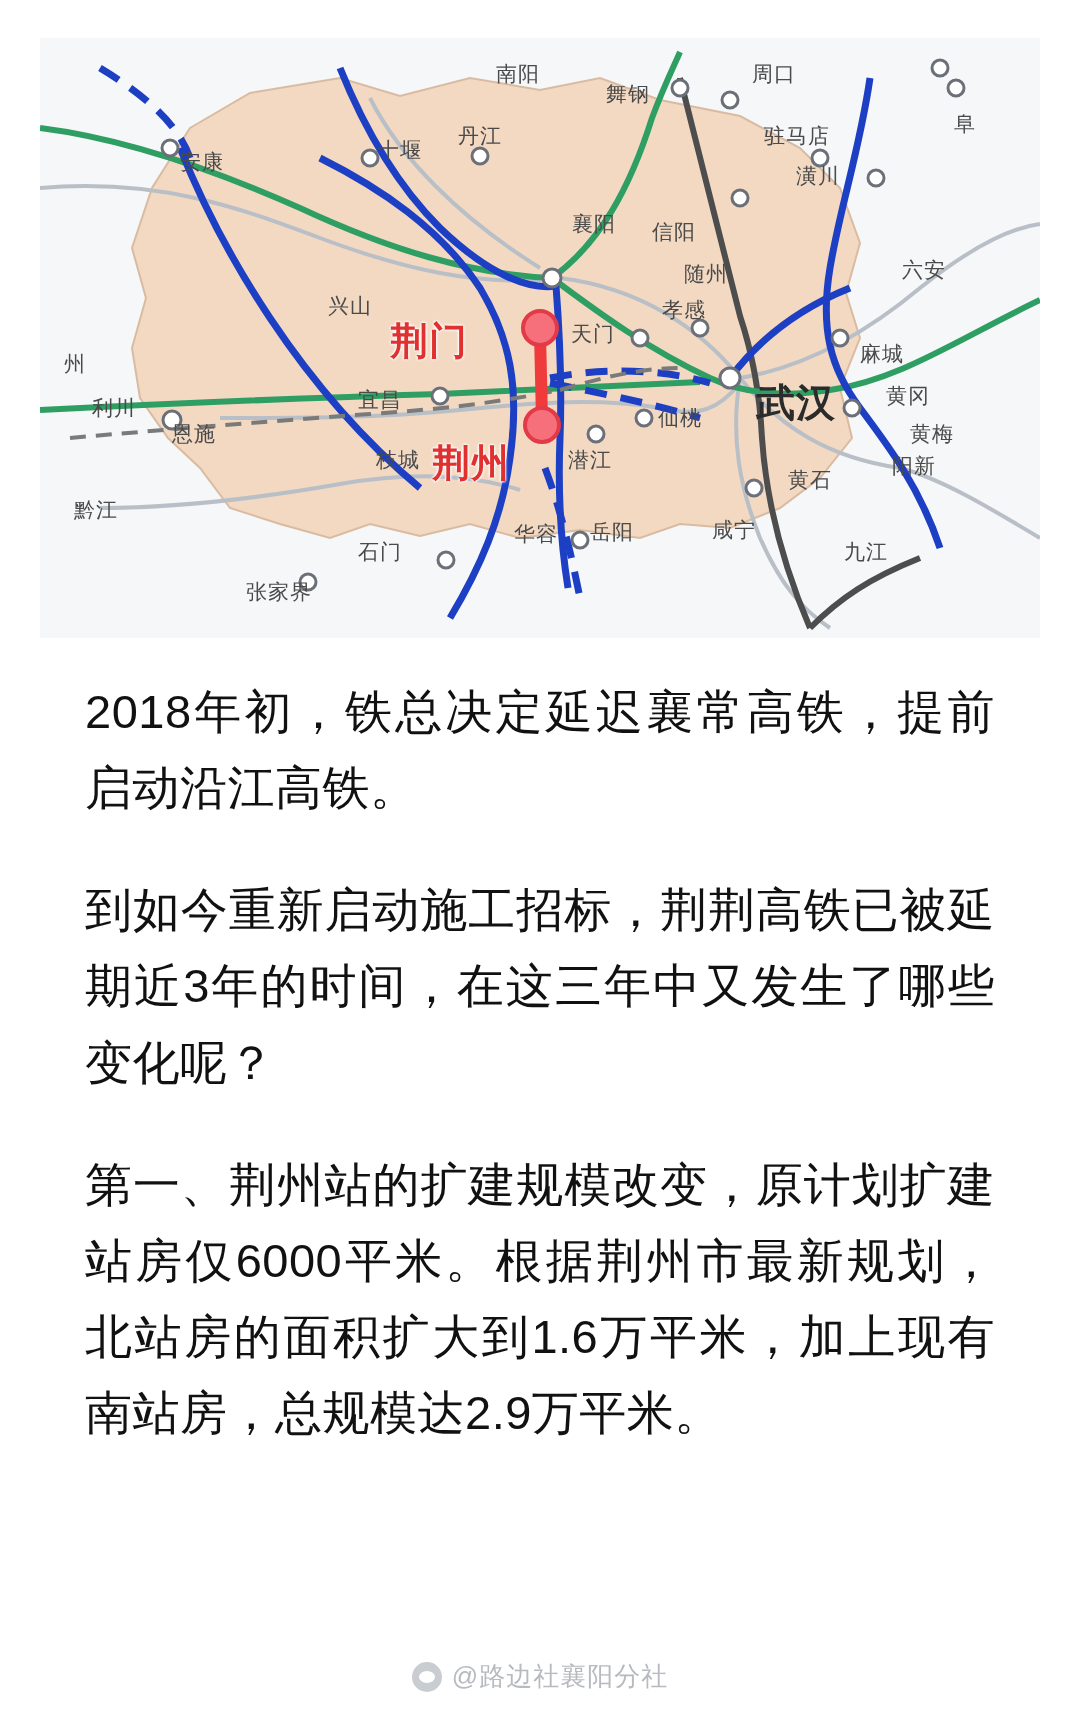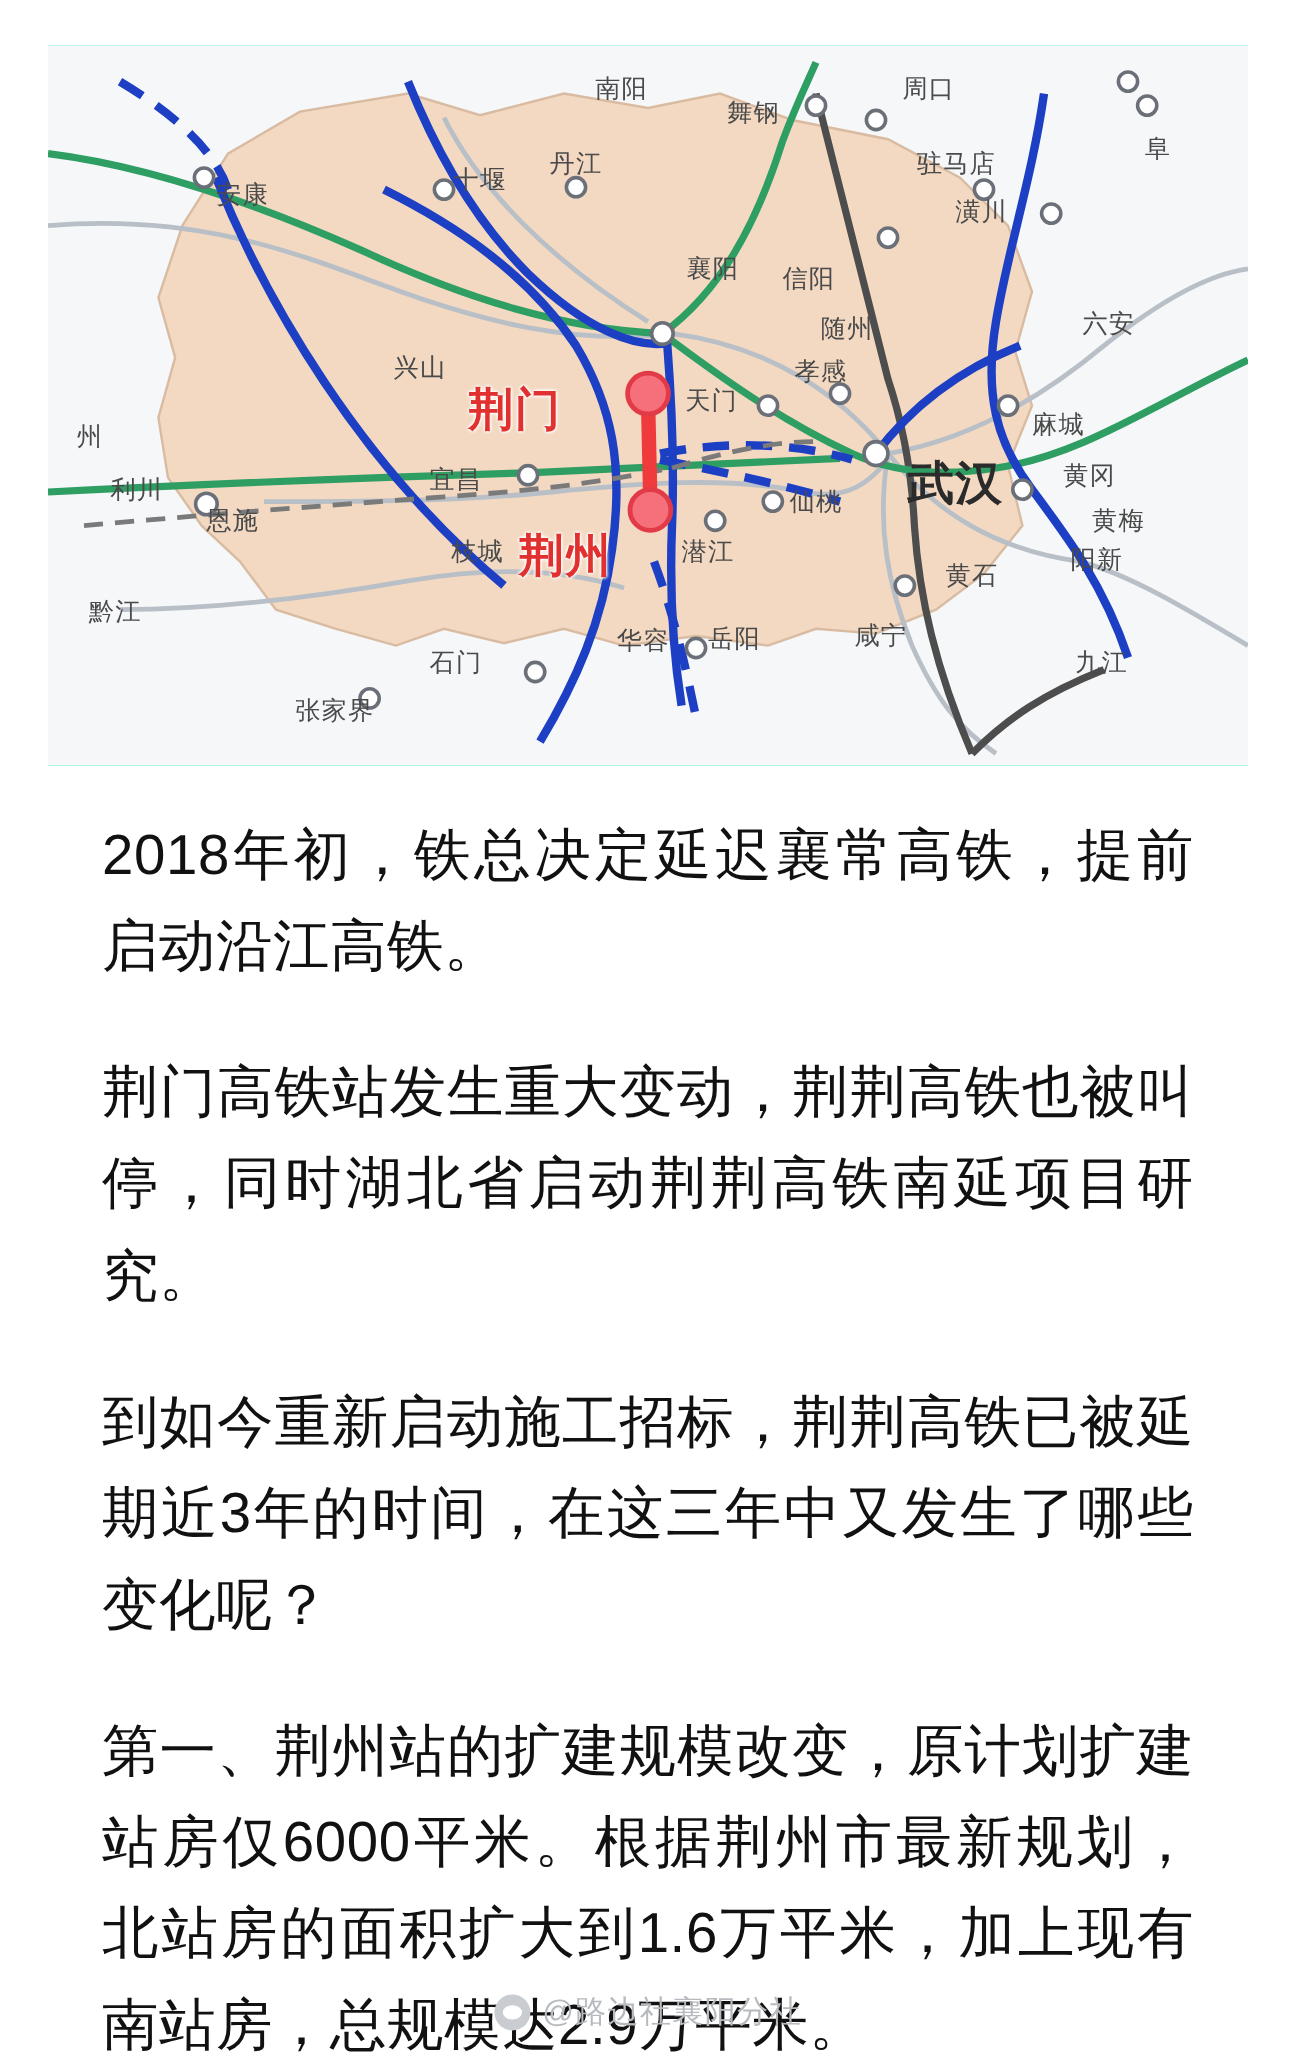--- a/index.html
+++ b/index.html
@@ -15,21 +15,21 @@
     overflow: hidden;
     position: relative;
   }
 
   
   .figure {
     position: relative;
     width: 1000px;
     height: 600px;
     margin: 38px auto 0 auto;
-    background: #5eead4;
+    background: #e5e5e5;
     overflow: hidden;
   }
   .figure svg {
     display: block;
     width: 1000px;
     height: 600px;
   }
   .map-label {
     position: absolute;
     font-family: "Liberation Sans", "DejaVu Sans", sans-serif;
@@ -216,30 +216,29 @@
       <div class="map-label" style="left: 528px; top: 408px;">潜江</div>
       <div class="map-label" style="left: 870px; top: 382px;">黄梅</div>
       <div class="map-label" style="left: 336px; top: 408px;">枝城</div>
       <div class="map-label" style="left: 852px; top: 414px;">阳新</div>
       <div class="map-label" style="left: 748px; top: 428px;">黄石</div>
       <div class="map-label" style="left: 34px; top: 458px;">黔江</div>
       <div class="map-label" style="left: 452px; top: 482px; margin-left: 22px;">华容</div>
       <div class="map-label" style="left: 550px; top: 480px;">岳阳</div>
       <div class="map-label" style="left: 672px; top: 478px;">咸宁</div>
       <div class="map-label" style="left: 318px; top: 500px;">石门</div>
-      <div class="map-label" style="left: 856px; top: 500px;">九江</div>
+      <div class="map-label" style="left: 804px; top: 500px;">九江</div>
       <div class="map-label" style="left: 206px; top: 540px;">张家界</div>
       <div class="map-label hl" style="left: 350px; top: 278px;">荆门</div>
       <div class="map-label hl" style="left: 392px; top: 400px;">荆州</div>
     </div>
 </div>
 
 <div class="article">
   <p class="para">2018年初，铁总决定延迟襄常高铁，提前启动沿江高铁。</p>
-  <p class="para">荆门高铁站发生重大变动，荆荆高铁也被叫停，同时湖北省启动荆荆高铁南延项目研究。</p>
   <p class="para">到如今重新启动施工招标，荆荆高铁已被延期近3年的时间，在这三年中又发生了哪些变化呢？</p>
   <p class="para">第一、荆州站的扩建规模改变，原计划扩建站房仅6000平米。根据荆州市最新规划，北站房的面积扩大到1.6万平米，加上现有南站房，总规模达2.9万平米。</p>
 </div>
 
 <div class="footer">
   <span class="weibo-icon"></span>
   <span class="footer-text">@路边社襄阳分社</span>
 </div>
 
 </body></html>

